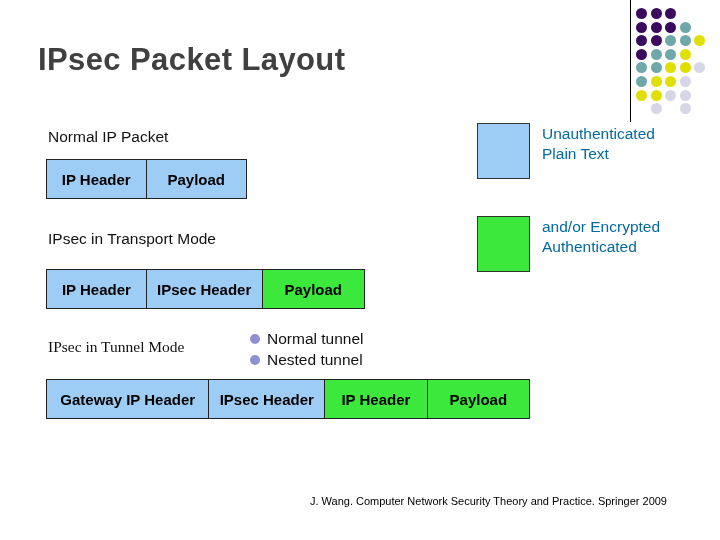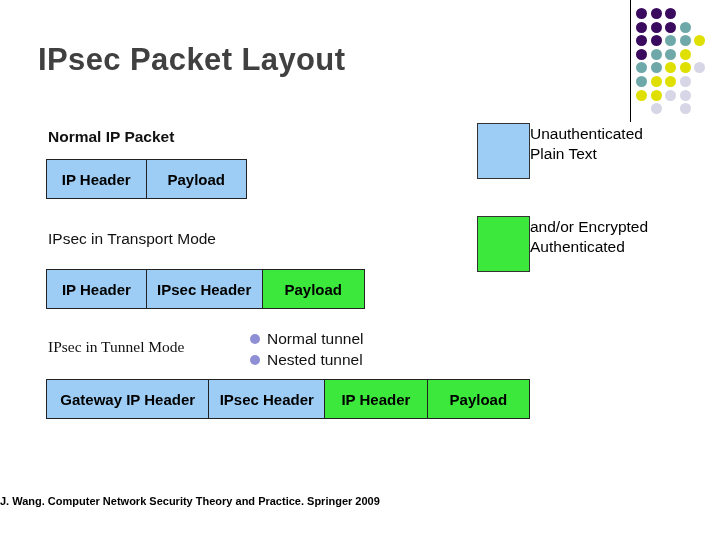--- a/index.html
+++ b/index.html
@@ -51,21 +51,21 @@
   }
 
   
   .section-label {
     position: absolute;
     font-size: 15.5px;
     color: #111111;
     white-space: nowrap;
     font-family: "Liberation Sans", sans-serif;
   }
-  #label-normal     { left: 48px; top: 128px; font-weight: bold; }
+  #label-normal     { left: 48px; top: 128px; }
   #label-transport  { left: 48px; top: 230px; }
   #label-tunnel     { left: 48px; top: 338px; font-family: Liberation Serif, serif; }
 
   
   .packet-row {
     position: absolute;
     display: flex;
     height: 40px;
     box-sizing: border-box;
     border: 1px solid #222222;
@@ -128,37 +128,37 @@
     width: 53px;
     height: 56px;
     box-sizing: border-box;
     border: 1px solid #333333;
     flex: 0 0 auto;
   }
   .sw-plain { background: #9DCDF5; }
   .sw-enc   { background: #3BE83B; }
 
   .legend-text {
+    margin-left: 12px;
     font-size: 15.5px;
     line-height: 20px;
-    color: #000000;
+    color: #0369a1;
     white-space: nowrap;
     padding-top: 1px;
   }
 
   
   #citation {
     position: absolute;
     left: 0;
     top: 495px;
     width: 667px;
-    text-align: left;
+    text-align: right;
     font-size: 11px;
     color: #000000;
-    font-weight: bold;
   }
 </style>
 </head>
 <body>
 
 <div id="deco-rule"></div>
 
 <div id="deco-dots">
     <span class="deco-dot" style="left: 0px; top: 0px; background: rgb(58, 10, 94);"></span>
     <span class="deco-dot" style="left: 14.5px; top: 0px; background: rgb(58, 10, 94);"></span>

